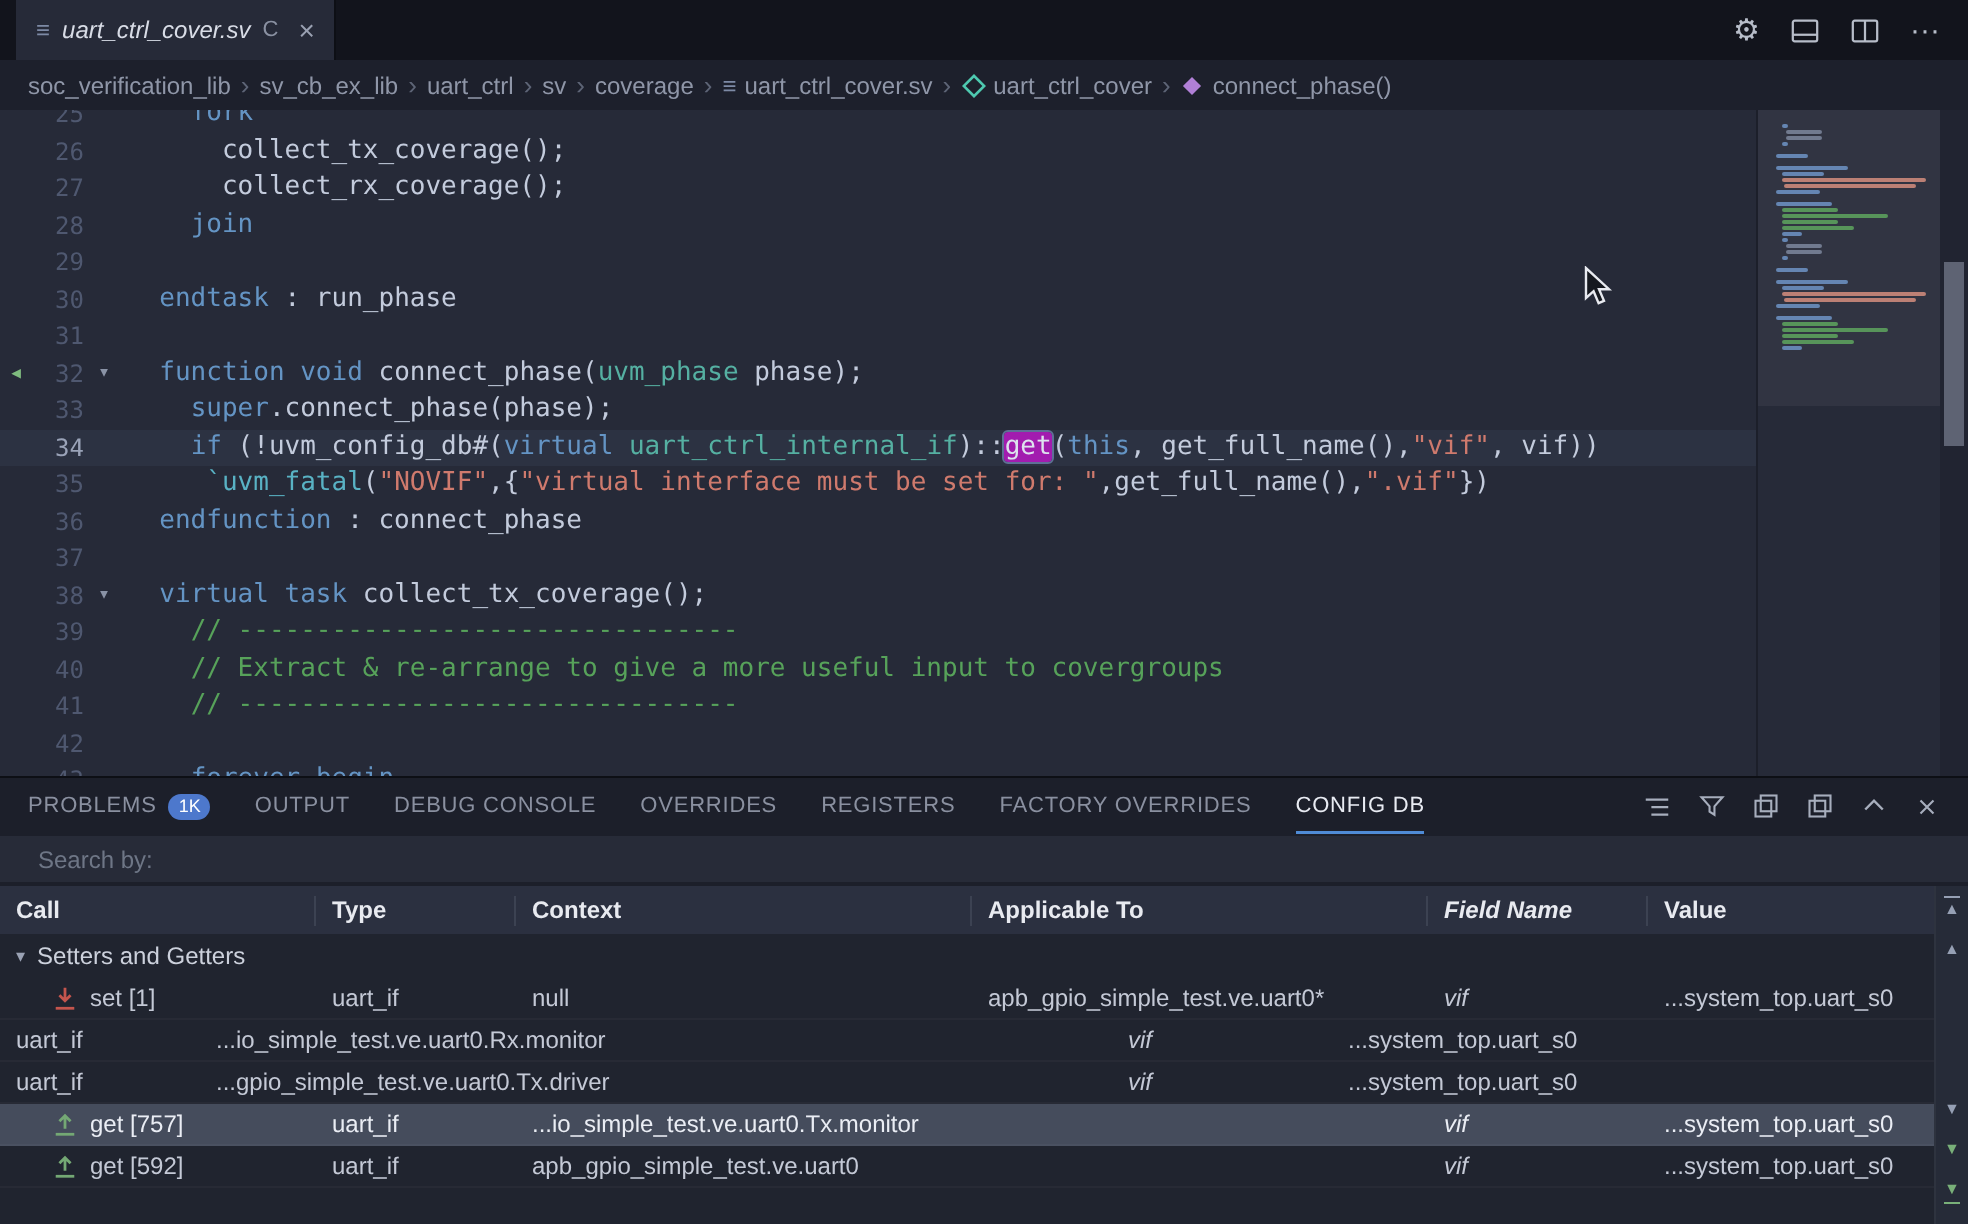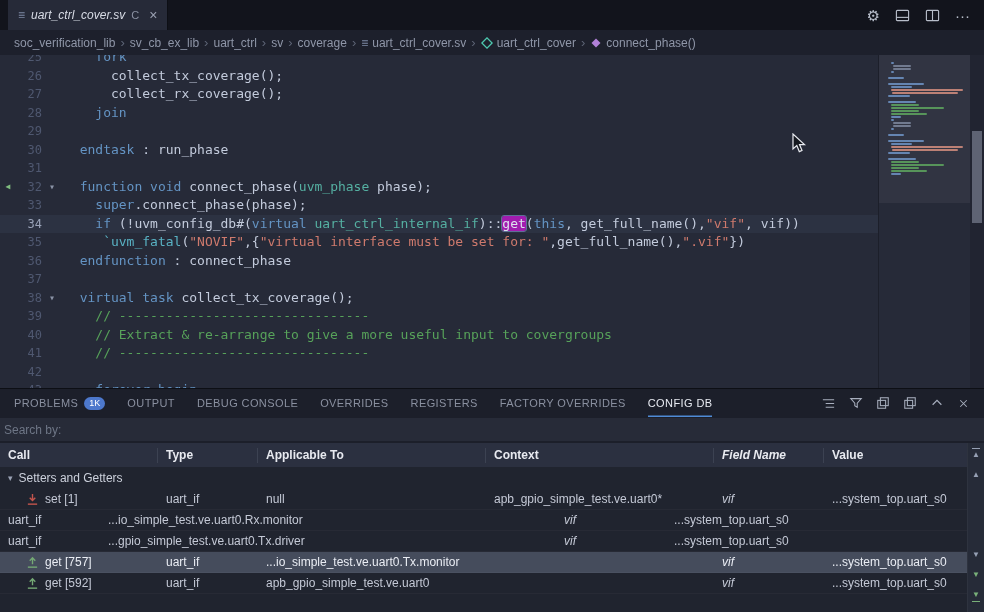--- a/index.html
+++ b/index.html
@@ -56,21 +56,21 @@
   .panel{flex:1;background:#1c1f2a;display:flex;flex-direction:column;border-top:1px solid #0d0f15;position:relative;}
   .panel-tabs{height:28px;display:flex;align-items:center;padding-left:14px;gap:22px;flex:none;}
   .ptab{font-size:11px;letter-spacing:0.4px;color:#8a90a0;display:flex;align-items:center;gap:6px;
     height:100%;cursor:pointer;white-space:nowrap;}
   .ptab.active{color:#e8ebf2;box-shadow:inset 0 -1.5px 0 var(--accent,#4f8bd6);}
   .pbadge{background:var(--badge,#4d78cc);color:#fff;font-size:9px;border-radius:8px;padding:1.5px 5px;letter-spacing:0;}
   .panel-actions{margin-left:auto;display:flex;align-items:center;gap:13px;padding-right:14px;}
 
   .panel-search{flex:none;margin:1px 0 2px 0;}
   .panel-search input{width:100%;height:23px;background:#272b38;border:none;outline:none;color:#c4b5fd;
-    font-size:12px;padding:0 4px;font-family:"Liberation Sans",sans-serif;}
+    font-size:12px;padding:0 19px;font-family:"Liberation Sans",sans-serif;}
   .panel-search input::placeholder{color:#6e7686;}
 
   .db-table{flex:1;position:relative;background:#20242f;overflow:hidden;font-size:12px;}
   .thead{display:flex;height:24px;background:#2b3040;font-weight:bold;color:#e8eaf0;align-items:center;}
   .th{padding:0 8px;border-right:1px solid #3c4252;height:15px;line-height:15px;overflow:hidden;
       white-space:nowrap;cursor:pointer;}
   .c0{width:158px;flex:none;}
   .c1{width:100px;flex:none;}
   .c2{width:228px;flex:none;}
   .c3{width:228px;flex:none;}
@@ -300,22 +300,22 @@
     </div>
 
     <div class="panel-search">
       <input type="text" placeholder="Search by:" style="">
     </div>
 
     <div class="db-table">
       <div class="thead" id="table-head">
           <div class="th c0">Call</div>
           <div class="th c1">Type</div>
+          <div class="th c2">Context</div>
           <div class="th c3">Applicable To</div>
-          <div class="th c2">Context</div>
           <div class="th c4">Field Name</div>
           <div class="th c5">Value</div>
         </div>
       <div class="group-row">
         <span class="group-chev">▾</span>
         <span>Setters and Getters</span>
       </div>
       <div id="table-body">
           <div class="trow">
             <div class="td c0 call-cell">

